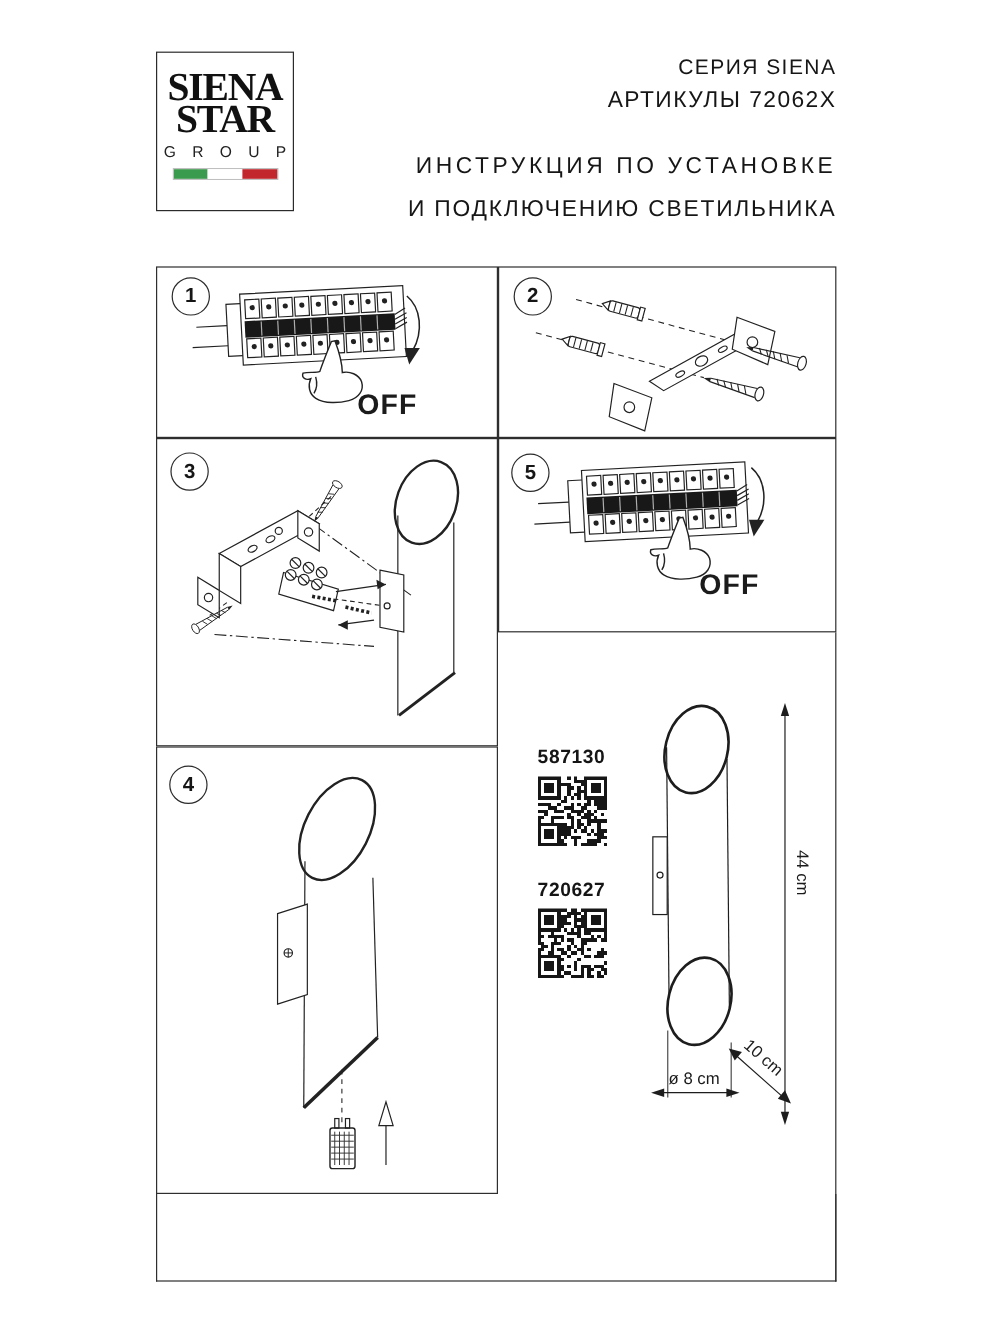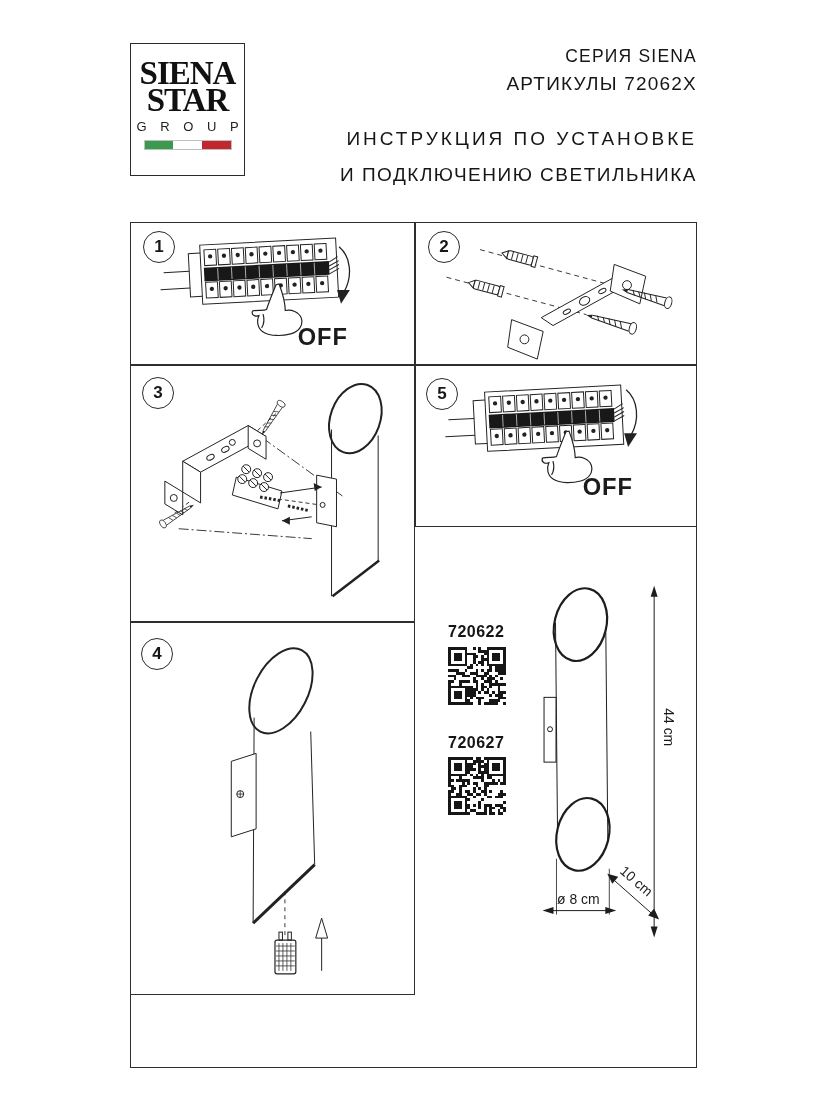--- a/index.html
+++ b/index.html
@@ -296,21 +296,21 @@
       <g>
         <polygon points="186,317 198,317 192,297" fill="#fff"></polygon>
         <line x1="192" y1="317" x2="192" y2="350"></line>
       </g>
     </g>
   </svg>
   <div class="abs badge" style="left:10px;top:15px">4</div>
 </div>
 
 <div class="abs rightcol">
-  <div class="abs pcode" style="top:96px">720622</div>
+  <div class="abs pcode" style="top:96px">587130</div>
   <div class="abs qr" style="top:120px">
       <svg viewBox="0 0 21 21" width="100%" height="100%" shape-rendering="crispEdges" fill="#161616">
         <rect x="0" y="0" width="1" height="1"></rect>
         <rect x="1" y="0" width="1" height="1"></rect>
         <rect x="2" y="0" width="1" height="1"></rect>
         <rect x="3" y="0" width="1" height="1"></rect>
         <rect x="4" y="0" width="1" height="1"></rect>
         <rect x="5" y="0" width="1" height="1"></rect>
         <rect x="6" y="0" width="1" height="1"></rect>
         <rect x="9" y="0" width="1" height="1"></rect>

